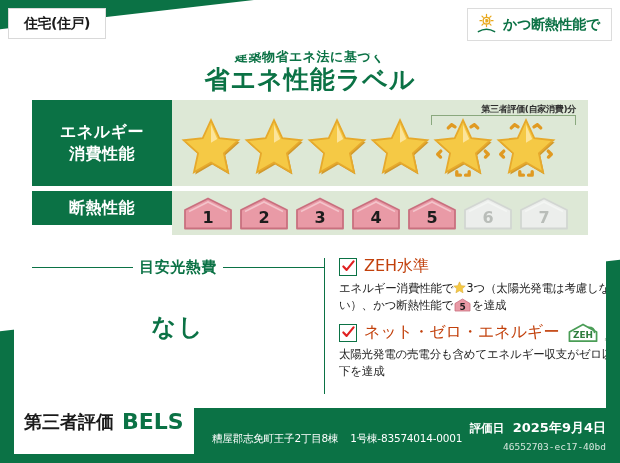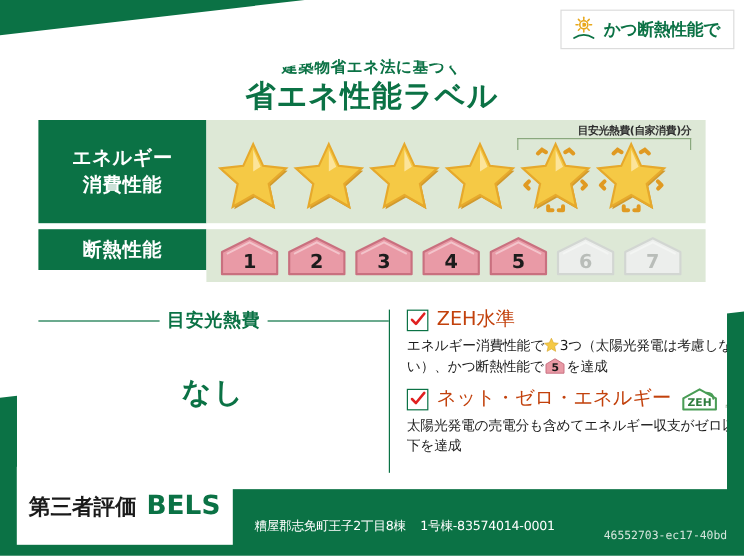--- a/index.html
+++ b/index.html
@@ -252,20 +252,23 @@
     font-family:"DejaVu Sans Mono","Liberation Mono",monospace;
   }
 </style>
 </head>
 <body>
 
 <div id="label-root">
 
   <div class="diag-white"></div>
 
+  <div class="type-tag">
+    <span>住宅(住戸)</span>
+  </div>
 
   <div class="renew-badge">
     <svg class="sun-ico" viewBox="0 0 24 24">
       <g stroke="#e8a81c" stroke-width="1.3" stroke-linecap="round">
         <line x1="12" y1="1.5" x2="12" y2="3.6"></line>
         <line x1="12" y1="12.4" x2="12" y2="14.2"></line>
         <line x1="5.2" y1="8" x2="7" y2="8"></line>
         <line x1="17" y1="8" x2="18.8" y2="8"></line>
         <line x1="7.3" y1="3.3" x2="8.6" y2="4.6"></line>
         <line x1="15.4" y1="11.4" x2="16.7" y2="12.7"></line>
@@ -287,21 +290,21 @@
     </div>
 
     <div class="rows">
 
       <div class="row row-energy">
         <div class="row-label">
           <span>エネルギー</span>
           <span>消費性能</span>
         </div>
         <div class="row-body">
-          <div class="solar-note">目安光熱費(自家消費)分</div>
+          <div class="solar-note">第三者評価(自家消費)分</div>
           <div class="solar-bracket"></div>
           <div class="stars" id="star-row">
               <div class="star-slot">
                 <svg viewBox="0 0 24 24">
                   <path d="M12 1.6 L15.2 8.6 L22.6 9.4 L17 14.4 L18.6 21.8 L12 18 L5.4 21.8 L7 14.4 L1.4 9.4 L8.8 8.6 Z" fill="#d19a2e" transform="translate(0.5,0.8)"></path>
                   <path d="M12 1.6 L15.2 8.6 L22.6 9.4 L17 14.4 L18.6 21.8 L12 18 L5.4 21.8 L7 14.4 L1.4 9.4 L8.8 8.6 Z" fill="#f5c945" stroke="#e6a92c" stroke-width="0.7"></path>
                   <path d="M12 3.4 L14.4 8.9 L12 10.4 Z" fill="#fde9a9" opacity="0.85"></path>
                 </svg>
               </div>
               <div class="star-slot">
@@ -472,16 +475,20 @@
 
   <div class="footer">
     <div class="bels-box">
       <span class="third">第三者評価</span>
       <span class="bels">BELS</span>
     </div>
     <div class="addr">
       <span>糟屋郡志免町王子2丁目8棟</span>
       <span>1号棟-83574014-0001</span>
     </div>
+    <div class="eval">
+      <span class="lbl">評価日</span>
+      <span>2025年9月4日</span>
+    </div>
     <div class="uid">46552703-ec17-40bd</div>
   </div>
 
 </div>
 
 </body></html>

